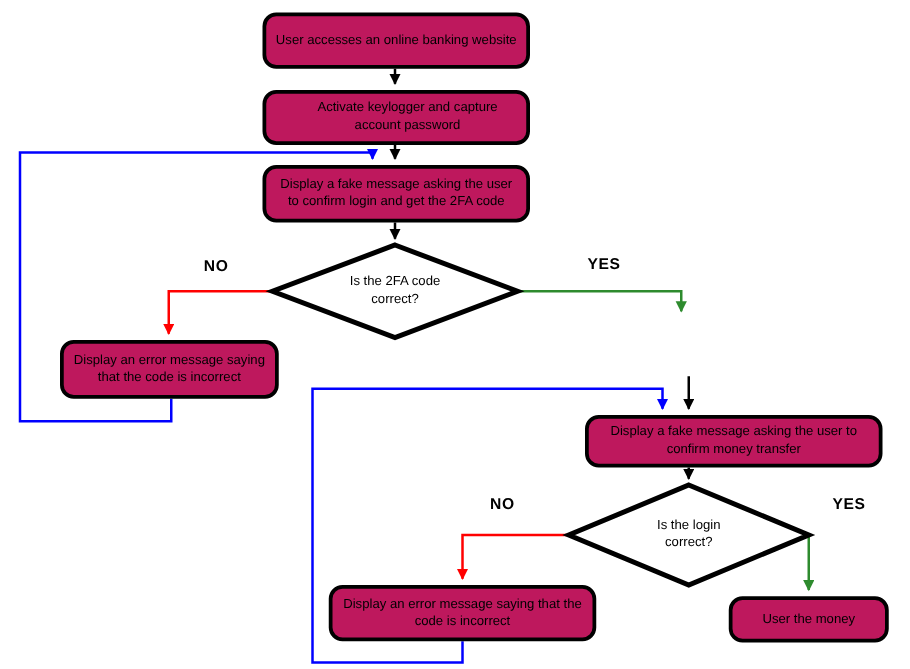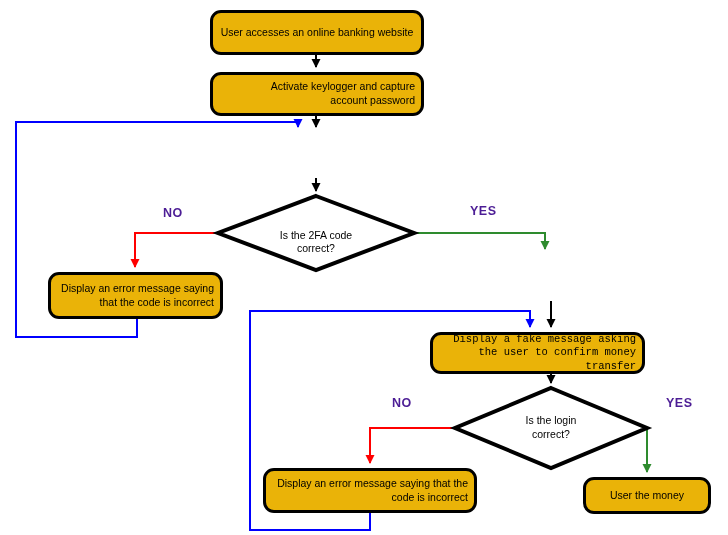--- a/index.html
+++ b/index.html
@@ -3,30 +3,30 @@
 <meta charset="utf-8">
 <style>
   html,body{margin:0;padding:0;background:#ffffff;}
   .canvas{
     position:relative;width:728px;height:535px;background:#ffffff;overflow:hidden;
     font-family:"Liberation Sans", sans-serif;
   }
   svg.wires{position:absolute;left:0;top:0;width:728px;height:535px;}
   .node{
     position:absolute;box-sizing:border-box;
-    background:#eab308;border:3px solid #000000;border-radius:11px;
-    display:flex;align-items:center;justify-content:center;text-align:right;
+    background:#be185d;border:3px solid #000000;border-radius:11px;
+    display:flex;align-items:center;justify-content:center;text-align:center;
     font-size:10.5px;line-height:1.3;color:#000000;padding:2px 6px;
   }
   .dlabel{
     position:absolute;display:flex;align-items:center;justify-content:center;
     text-align:center;font-size:10.5px;line-height:1.3;color:#000000;
   }
   .branch{
-    position:absolute;font-weight:bold;font-size:12.5px;color:#4c1d95;
+    position:absolute;font-weight:bold;font-size:12.5px;color:#000000;
     letter-spacing:0.5px;
   }
 </style>
 </head>
 <body>
 
 <div class="canvas">
 
   <svg class="wires" viewBox="0 0 728 535">
     <defs>
@@ -64,39 +64,42 @@
   </svg>
 
   <div class="node" style="left:210px;top:10px;width:214px;height:45px;">
     <span>User accesses an online banking website</span>
   </div>
 
   <div class="node" style="left:210px;top:72px;width:214px;height:44px;padding-left:24px;">
     <span>Activate keylogger and capture account password</span>
   </div>
 
+  <div class="node" style="left:210px;top:132px;width:214px;height:46px;">
+    <span>Display a fake message asking the user to confirm login and get the 2FA code</span>
+  </div>
 
   <div class="node" style="left:48px;top:272px;width:175px;height:47px;">
     <span>Display an error message saying that the code is incorrect</span>
   </div>
 
 
-  <div class="node" style="left:430px;top:332px;width:215px;height:42px;font-family:Liberation Mono, monospace;">
+  <div class="node" style="left:468px;top:332px;width:238px;height:42px;">
     <span>Display a fake message asking the user to confirm money transfer</span>
   </div>
 
   <div class="node" style="left:263px;top:468px;width:214px;height:45px;">
     <span>Display an error message saying that the code is incorrect</span>
   </div>
 
   <div class="node" style="left:583px;top:477px;width:128px;height:37px;">
     <span>User the money</span>
   </div>
 
-  <div class="dlabel" style="left:266px;top:210px;width:100px;height:46px;align-items:flex-end;">
+  <div class="dlabel" style="left:266px;top:210px;width:100px;height:46px;">
     <span>Is the 2FA code correct?</span>
   </div>
   <div class="dlabel" style="left:511px;top:405px;width:80px;height:46px;">
     <span>Is the login correct?</span>
   </div>
 
   <div class="branch" style="left:163px;top:206px;">NO</div>
   <div class="branch" style="left:470px;top:204px;">YES</div>
   <div class="branch" style="left:392px;top:396px;">NO</div>
   <div class="branch" style="left:666px;top:396px;">YES</div>

